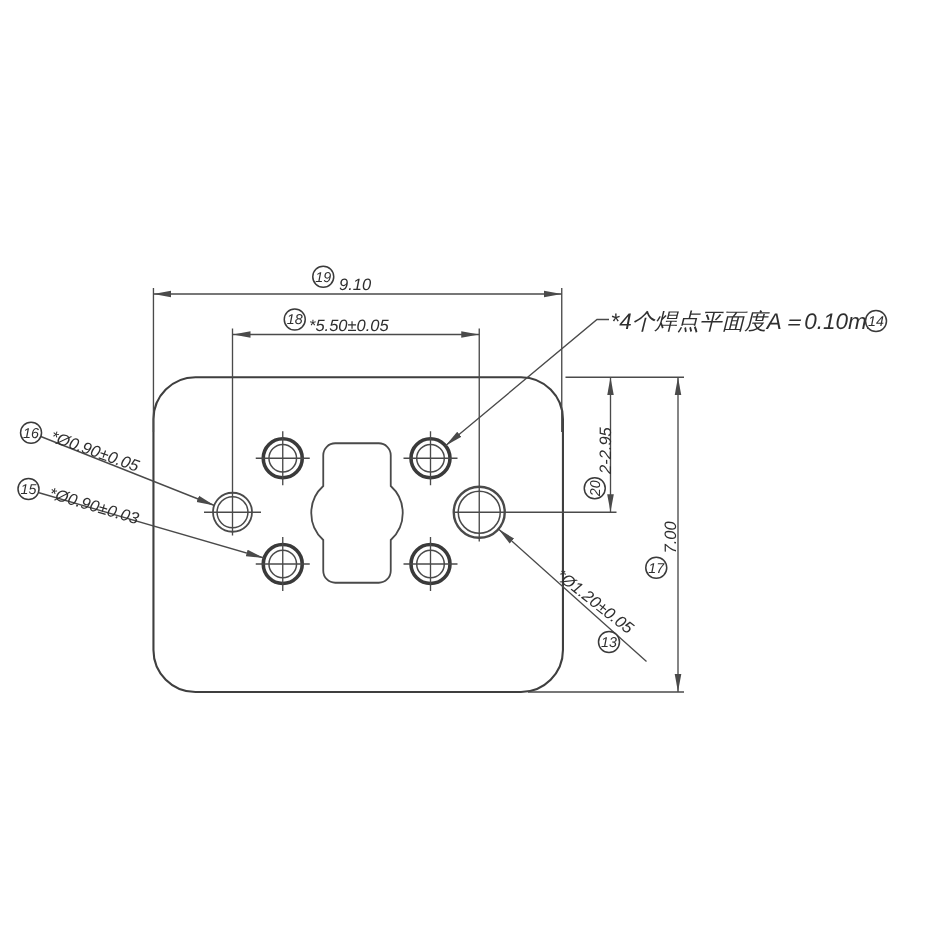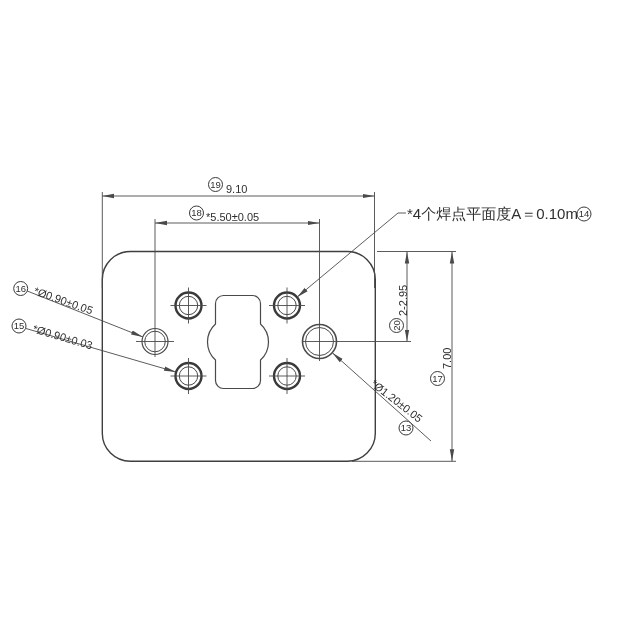--- a/index.html
+++ b/index.html
@@ -1,16 +1,16 @@
 <!DOCTYPE html>
 <html><head>
 <meta charset="utf-8">
 <style>
   html,body{margin:0;padding:0;background:#ffffff;}
-  .canvas{width:620px;height:500px;position:relative;background:#ffffff;overflow:hidden;}
+  .canvas{width:620px;height:500px;position:relative;background:#ffffff;overflow:hidden;font-style:italic;}
   svg{position:absolute;left:0;top:0;}
   svg text{font-family:"Liberation Sans","DejaVu Sans",sans-serif;fill:#2f2f2f;}
   .dimtext{font-size:11px;}
   .notetext{font-size:15px;}
   .ballnum{font-size:9.5px;text-anchor:middle;}
   .thin{stroke:#4a4a4a;stroke-width:0.9;fill:none;}
   .outline{stroke:#3f3f3f;stroke-width:1.4;fill:none;}
   .ring-bold{stroke:#3a3a3a;stroke-width:2.4;fill:none;}
   .ring{stroke:#4a4a4a;stroke-width:1.2;fill:none;}
   .ring-thin{stroke:#4a4a4a;stroke-width:1;fill:none;}

